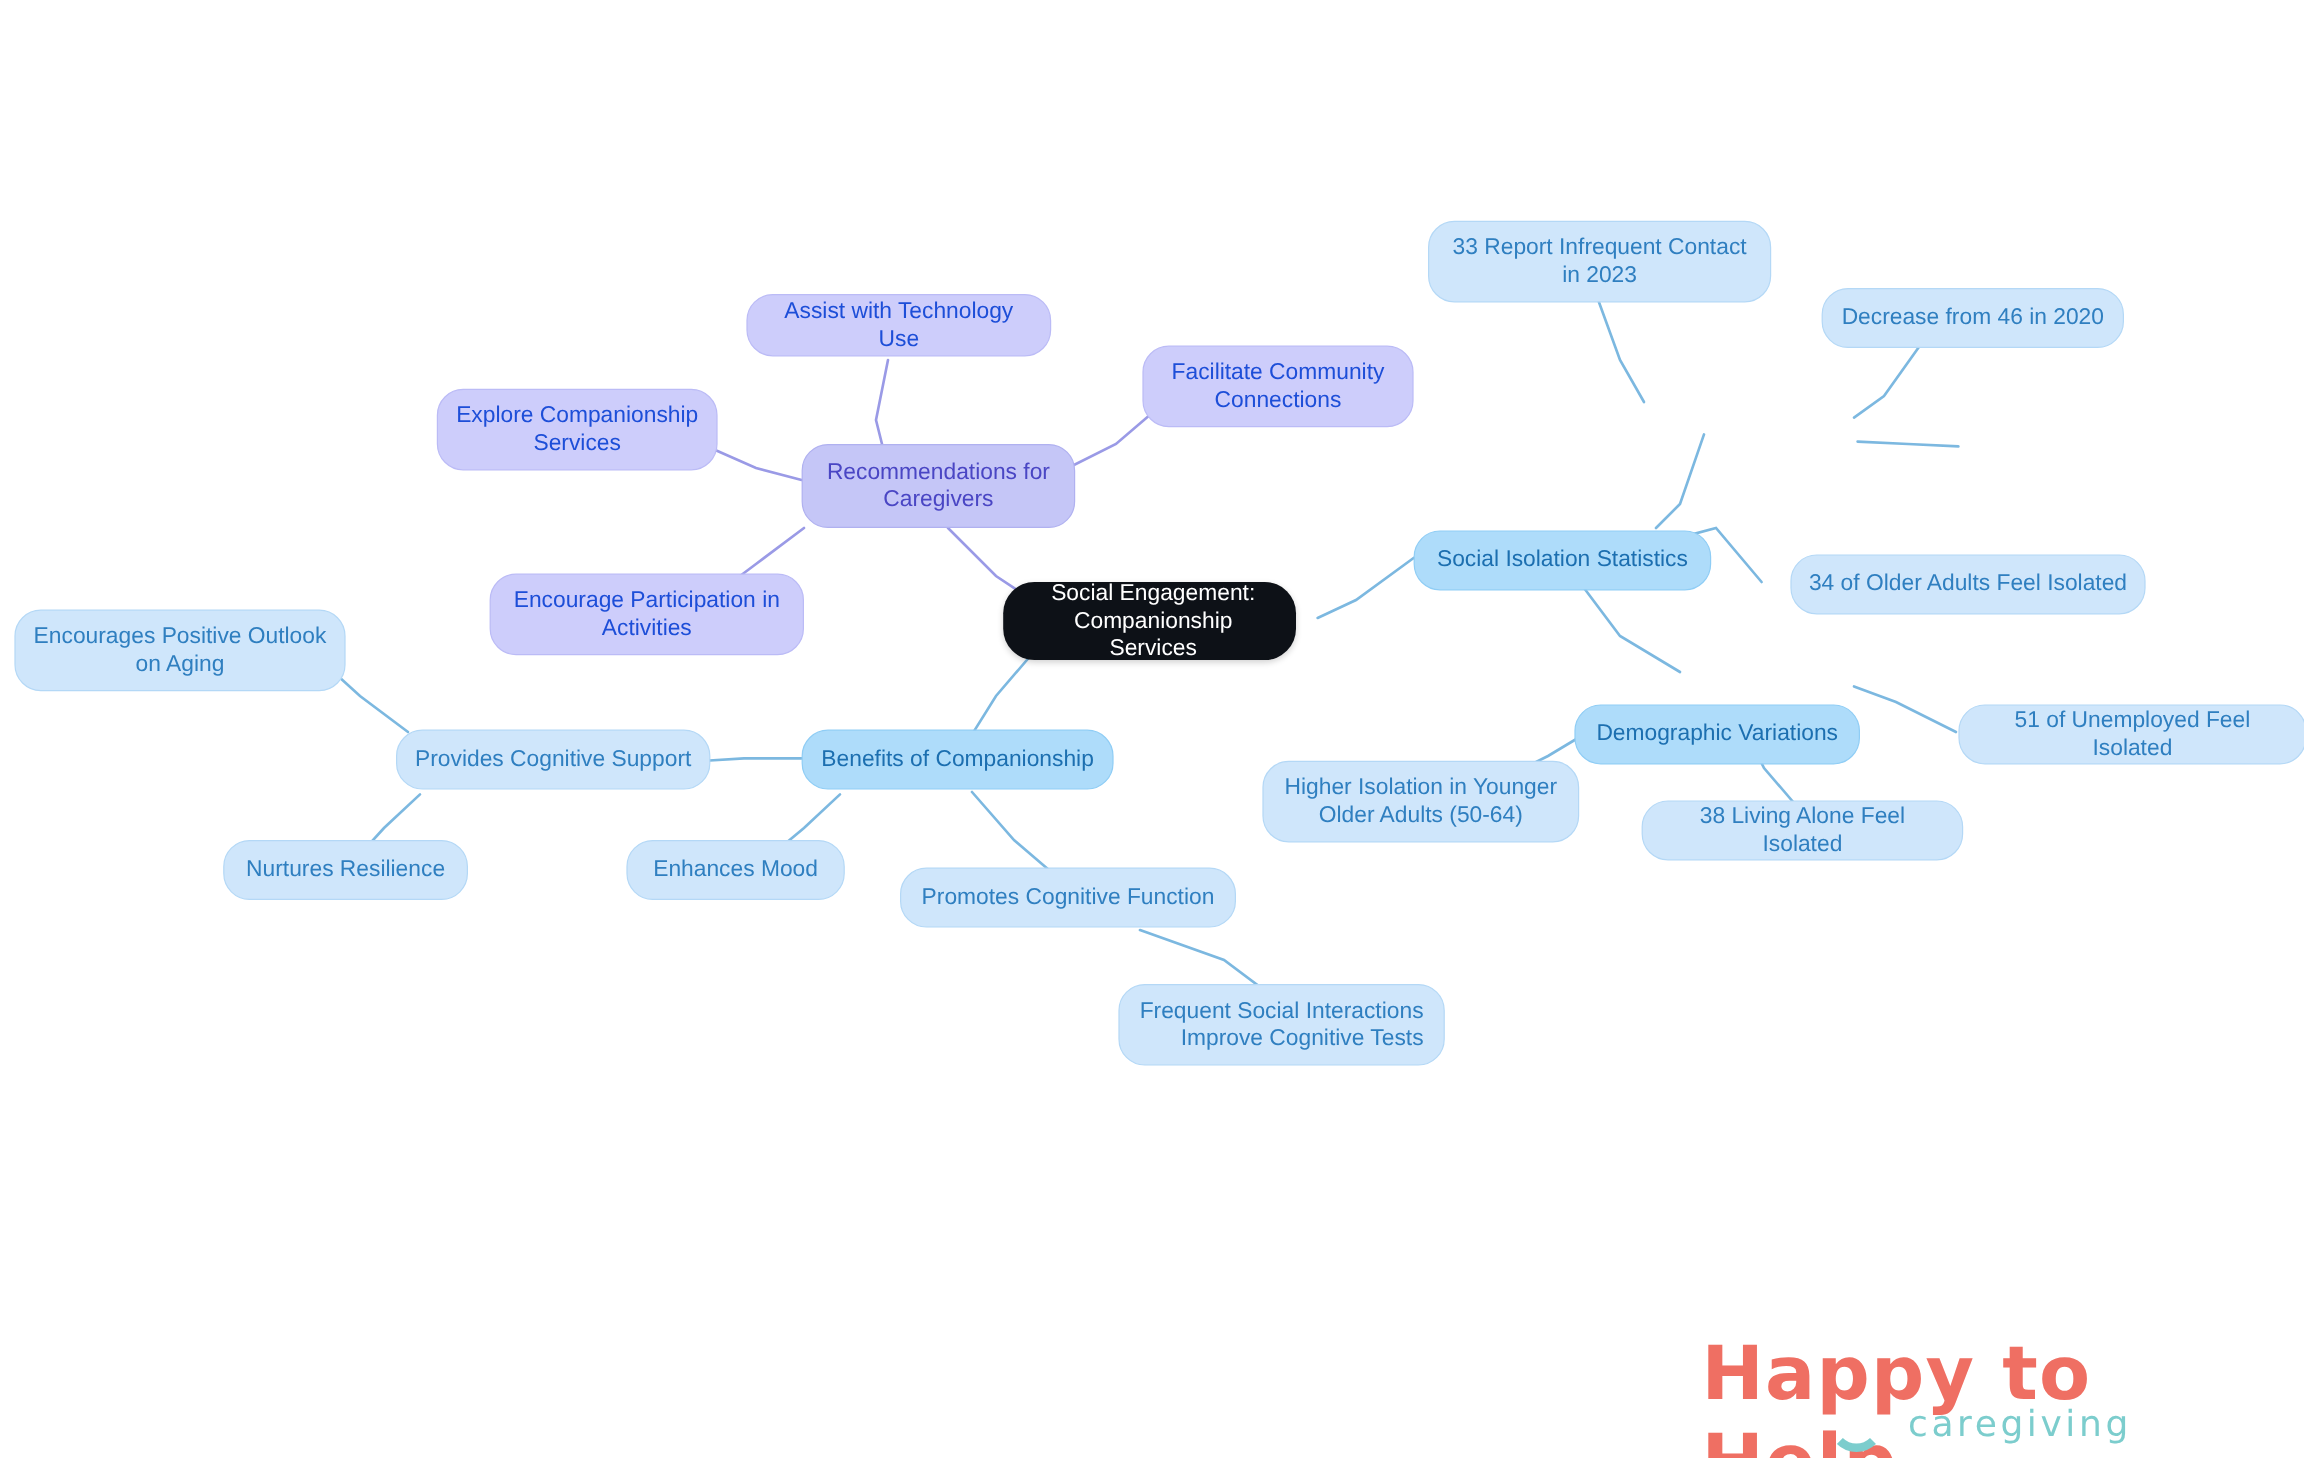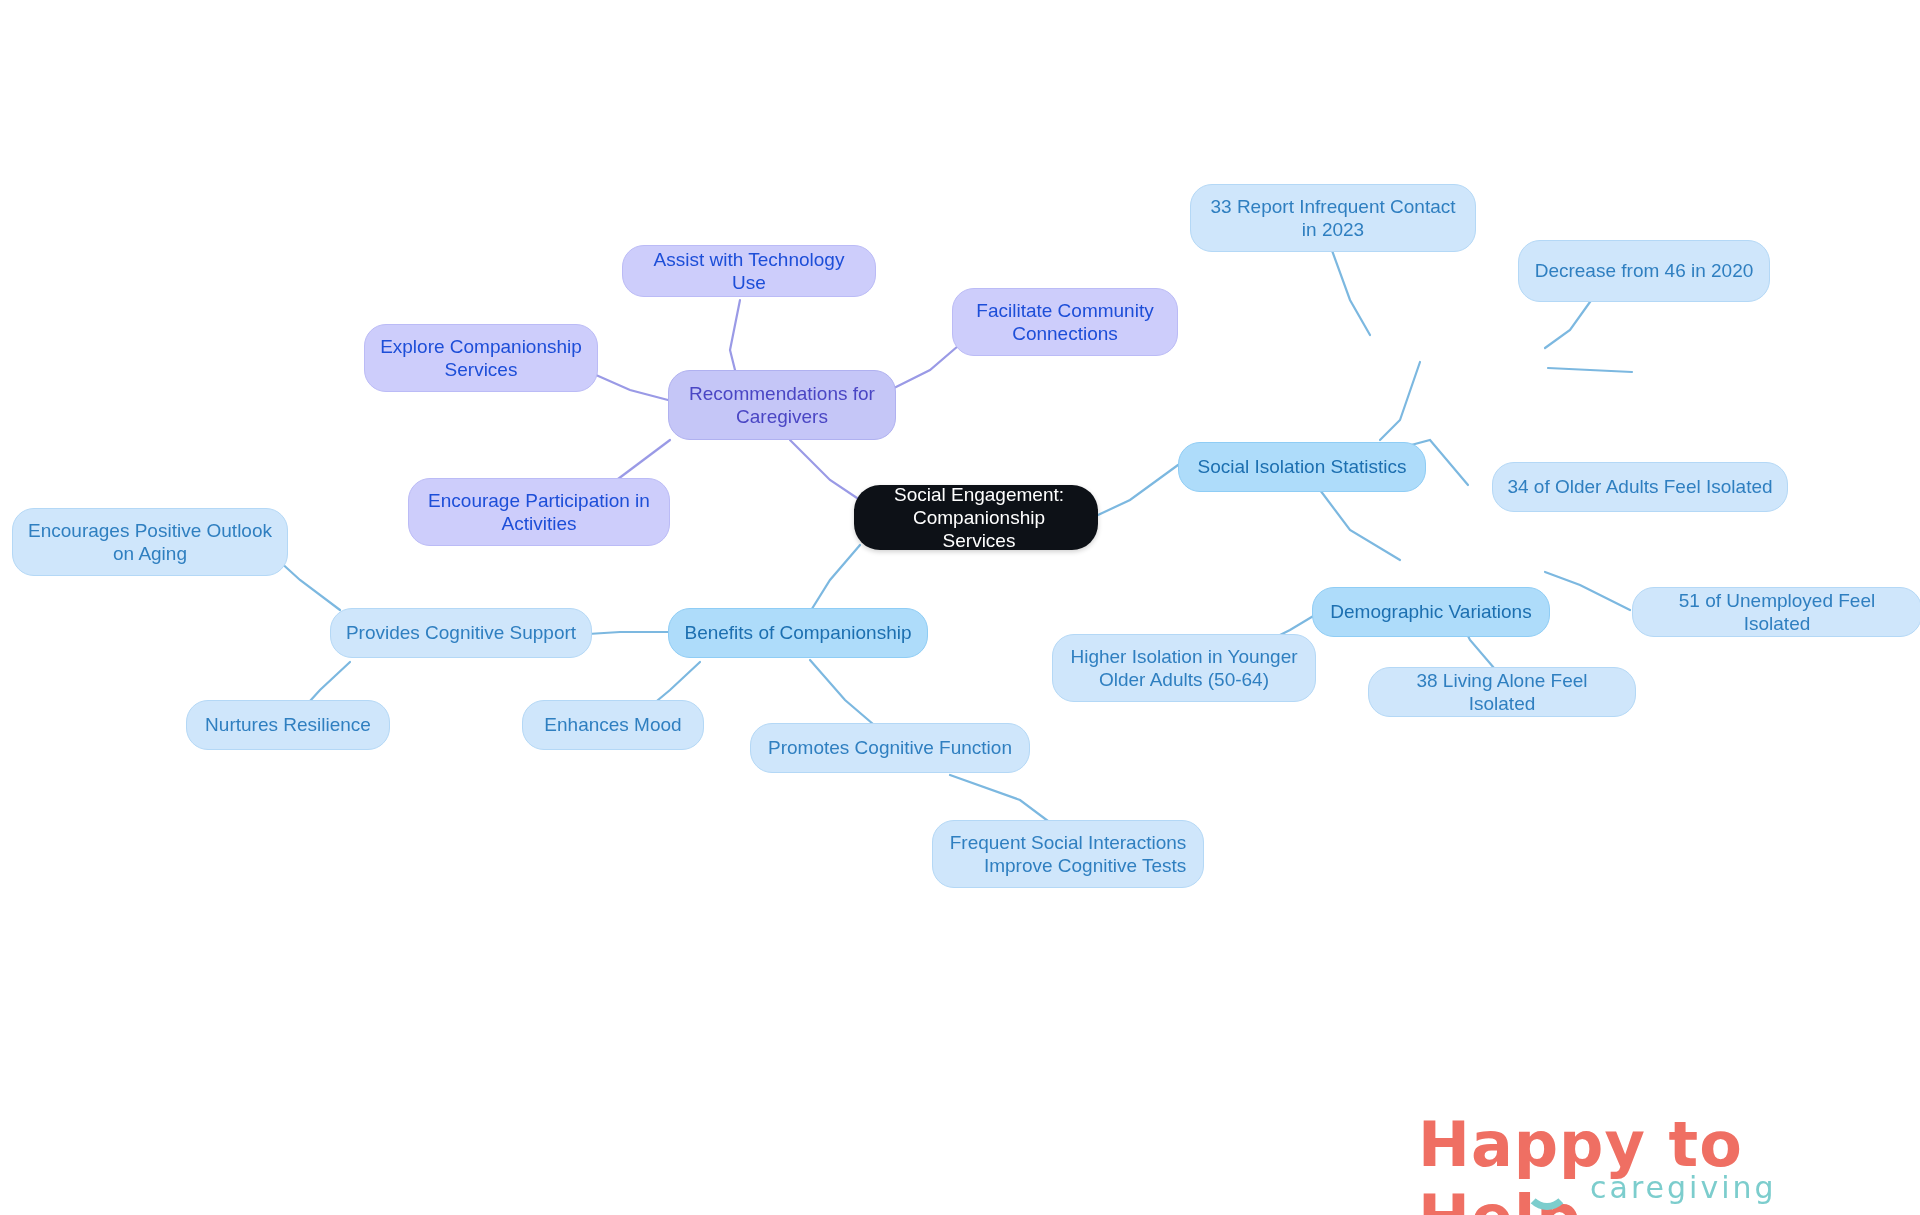--- a/index.html
+++ b/index.html
@@ -133,30 +133,30 @@
       <path d="M700,662 L670,690 L640,715" stroke="#7cb8e0"></path>
       <path d="M810,660 L845,700 L880,730" stroke="#7cb8e0"></path>
 
       <path d="M340,610 L300,580 L278,560" stroke="#7cb8e0"></path>
       <path d="M350,662 L320,690 L300,712" stroke="#7cb8e0"></path>
 
       <path d="M950,775 L1020,800 L1060,830" stroke="#7cb8e0"></path>
     </g>
   </svg>
 
-  <div class="node root" style="left:854px; top:485px; width:244px; height:65px;padding-left:20px;">Social Engagement:
+  <div class="node root" style="left:836px; top:485px; width:244px; height:65px;padding-left:20px;">Social Engagement:
 Companionship Services</div>
 
   <div class="node blue" style="left:1178px; top:442px; width:248px; height:50px;">Social Isolation Statistics</div>
 
 
   <div class="node blue-light" style="left:1190px; top:184px; width:286px; height:68px;">33 Report Infrequent Contact
 in 2023</div>
 
-  <div class="node blue-light" style="left:1518px; top:240px; width:252px; height:62px;">Decrease from 46 in 2020</div>
+  <div class="node blue-light" style="left:1518px; top:240px; width:252px; height:50px;">Decrease from 46 in 2020</div>
 
 
   <div class="node blue-light" style="left:1492px; top:462px; width:296px; height:50px;">34 of Older Adults Feel Isolated</div>
 
   <div class="node blue" style="left:1312px; top:548px; width:238px; height:50px;margin-top:39px;">Demographic Variations</div>
 
   <div class="node blue-light" style="left:1632px; top:587px; width:290px; height:50px;">51 of Unemployed Feel Isolated</div>
 
   <div class="node blue-light" style="left:1368px; top:667px; width:268px; height:50px;">38 Living Alone Feel Isolated</div>
 

